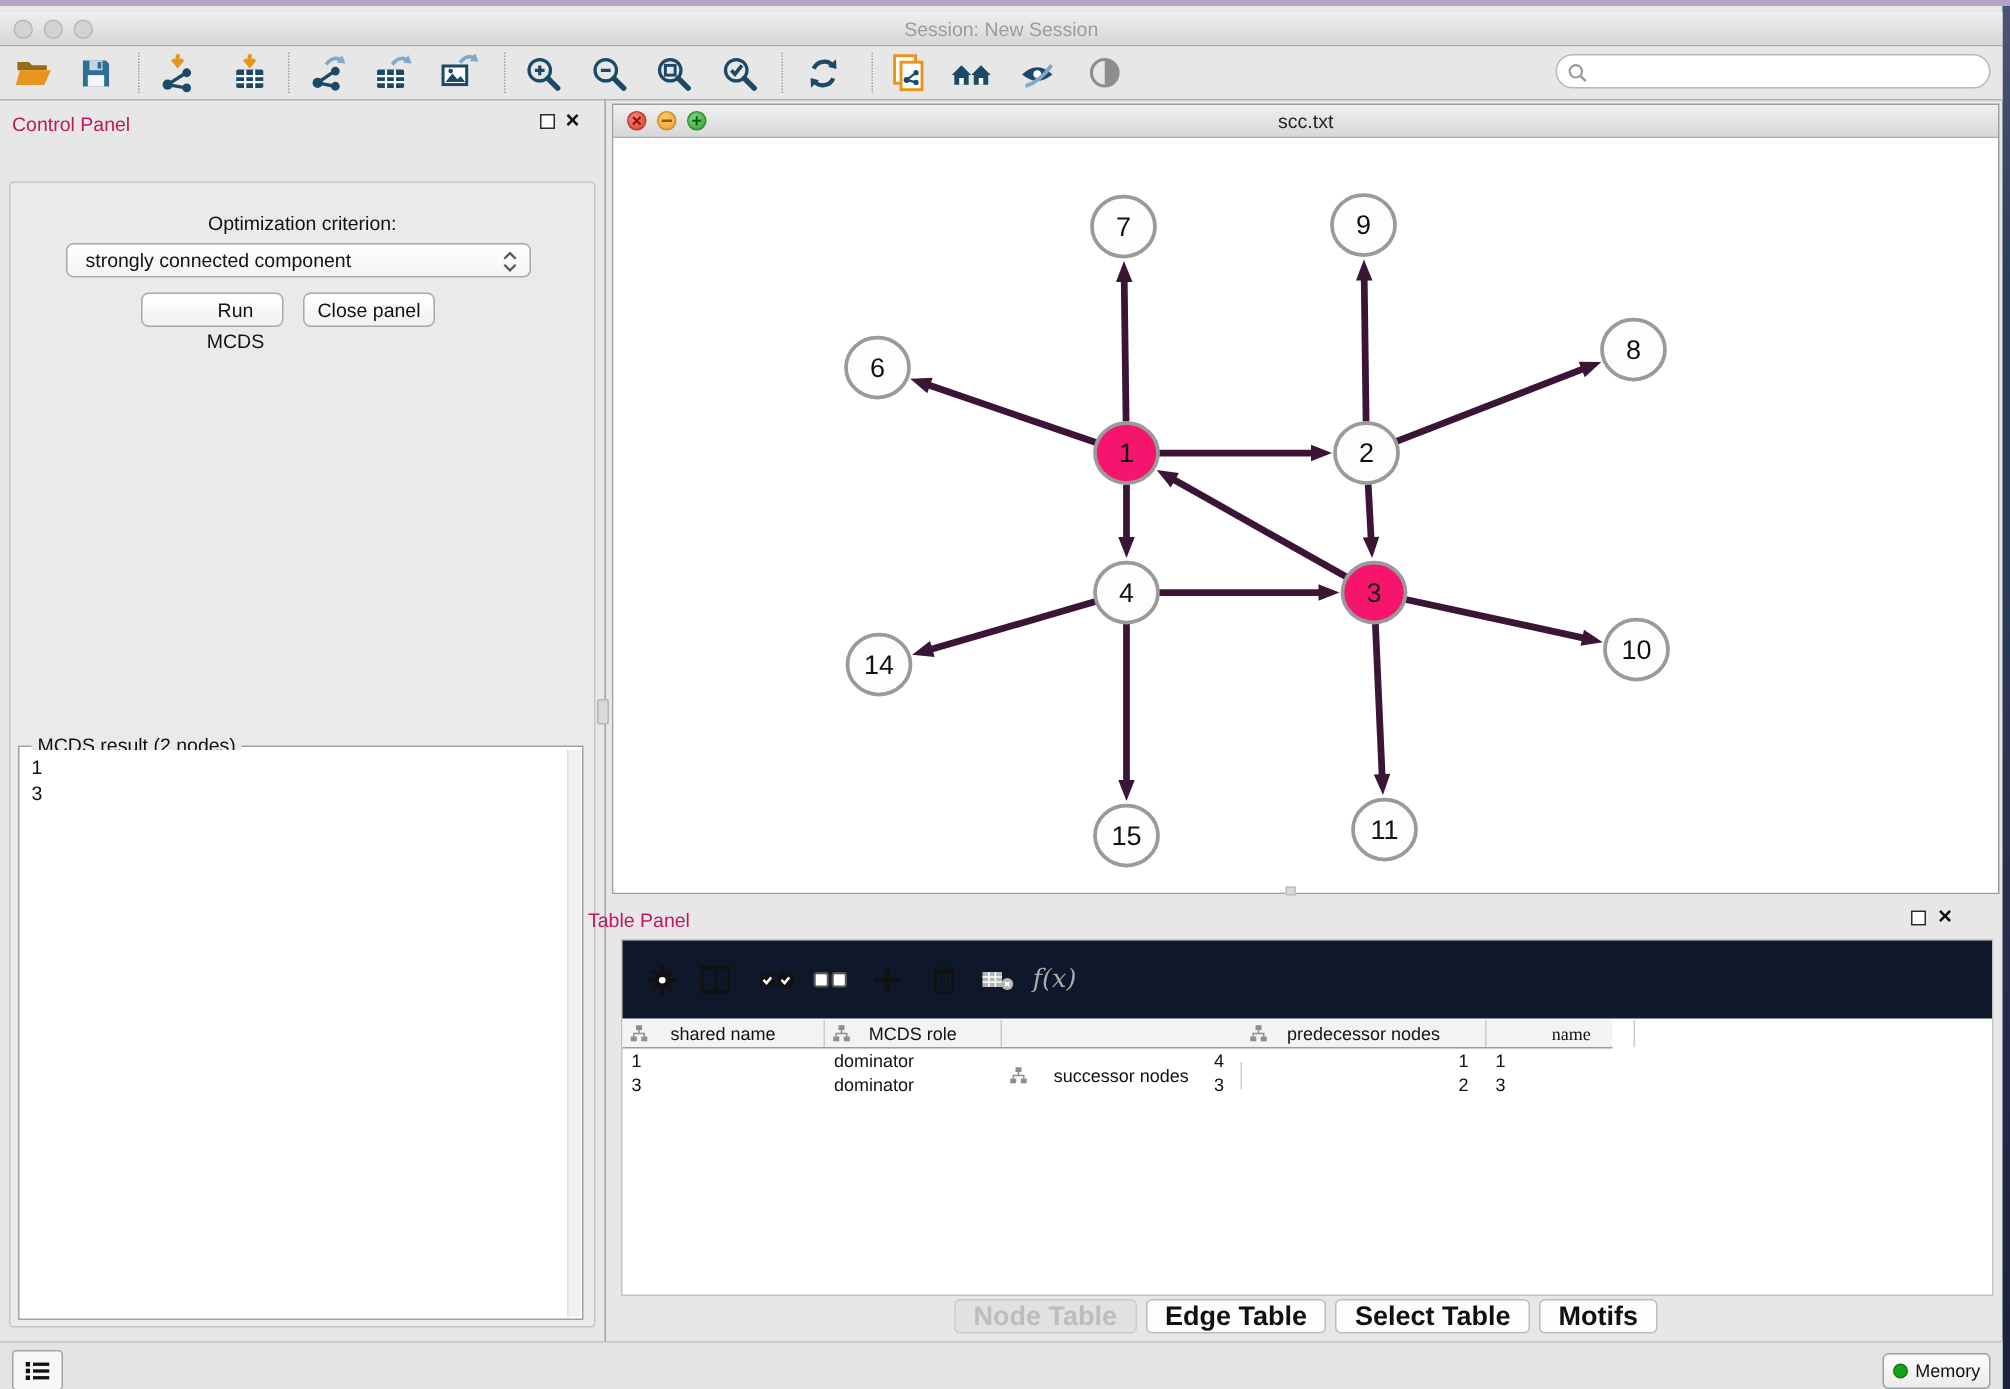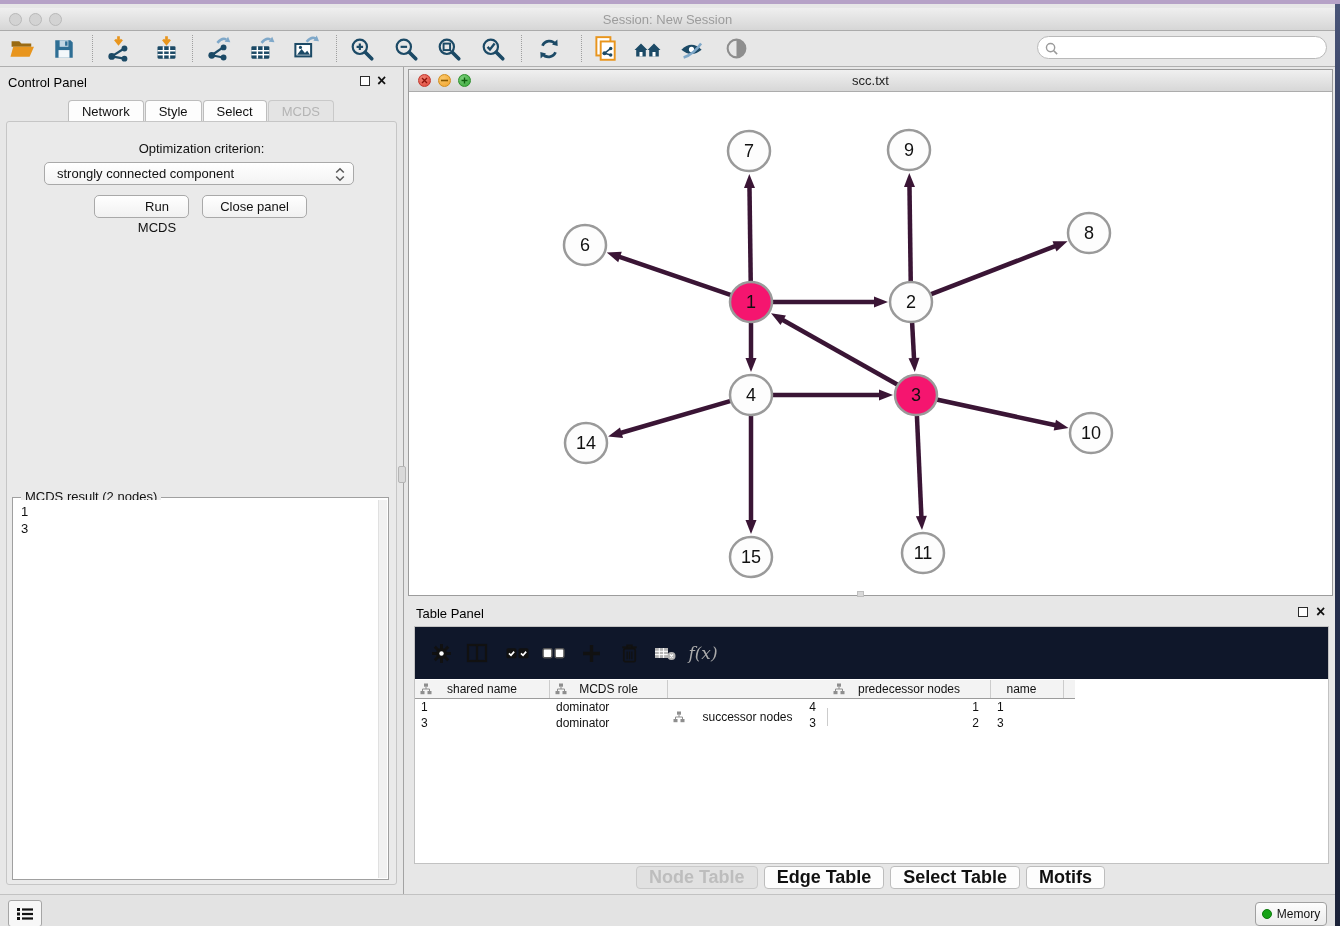--- a/index.html
+++ b/index.html
@@ -27,21 +27,21 @@
   .tbtn { position:absolute; top:1px; width:34px; height:33px; display:flex; align-items:center; justify-content:center; }
   .tsep { position:absolute; top:4px; width:0; height:27px; border-left:1px dotted #9F9F9F; }
   .searchbox { position:absolute; left:1037px; top:5px; width:290px; height:23px; background:#FFF;
       border:1px solid #B9B9B9; border-radius:12px; }
   .searchbox svg { position:absolute; left:6px; top:4px; }
   .searchbox input { position:absolute; left:24px; top:1px; width:258px; height:19px; border:none; outline:none;
       font-size:12px; background:transparent; }
 
   
   .cp-header { left:0; top:63px; width:403px; height:30px; }
-  .panel-title { font-size:13px; color:#000000; }
+  .panel-title { font-size:13px; color:#be185d; }
   .float-ico { display:inline-block; width:10px; height:10px; border:1.6px solid #2B2B2B; background:#FDFDFD; }
   .close-ico { font-size:16px; font-weight:bold; color:#111; line-height:12px; }
   .cp-tabs { left:0; top:96px; width:403px; height:22px; display:flex; justify-content:center; gap:0; }
   .cp-tab { height:22px; line-height:21px; padding:0 13px; font-size:13px; color:#111; background:#FDFDFD;
       border:1px solid #BDBDBD; border-bottom:none; border-radius:4px 4px 0 0; margin-right:1px; }
   .cp-tab.selected { background:#E4E4E4; color:#B4B4B4; border-color:#C9C9C9; }
   .cp-content { left:6px; top:117px; width:391px; height:764px; background:#EAEAEA;
       border:1px solid #C6C6C6; border-radius:3px; }
   .crit-label { left:6px; top:137px; width:391px; text-align:center; font-size:13px; color:#111; }
   .combo { left:44px; top:158px; width:310px; height:23px; background:linear-gradient(180deg,#FFF,#F3F3F3);
@@ -65,21 +65,21 @@
   .traffic { position:absolute; top:4px; width:13px; height:13px; border-radius:50%;
       display:flex; align-items:center; justify-content:center; }
   .traffic.red { left:9px; background:radial-gradient(circle at 35% 30%,#F08476,#DE4437); border:1px solid #C2372C; }
   .traffic.yellow { left:29px; background:radial-gradient(circle at 35% 30%,#FAC76A,#F2A42C); border:1px solid #D18E1E; }
   .traffic.green { left:49px; background:radial-gradient(circle at 35% 30%,#7ED07E,#34A534); border:1px solid #2C8F2C; }
   .net-title { width:100%; text-align:center; line-height:21px; font-size:13px; color:#222; }
   .net-canvas { position:absolute; left:0; top:22px; width:923px; height:503px; background:#FFF; }
   .canvas-grip { left:857px; top:587px; width:7px; height:6px; background:#D8D8D8; border:1px solid #BFBFBF; }
 
   
-  .tp-header { left:408px; top:595px; width:925px; height:26px; }
+  .tp-header { left:384px; top:595px; width:925px; height:26px; }
   .tp-box { left:414px; top:622px; width:915px; height:238px; background:#FFF; border:1px solid #C2C2C2; }
   .tp-toolbar { position:absolute; left:0; top:0; width:913px; height:52px; background:#0f172a; }
   .tp-tool { position:absolute; top:12px; display:flex; align-items:center; justify-content:center; width:28px; height:28px; }
   .fx-label { font-size:17px; font-style:italic; font-family:"DejaVu Serif", serif; color:#ABABAB; }
   .tbl-header { position:absolute; left:0; top:53px; height:19px; background:#F3F3F3; border-bottom:1px solid #9C9C9C; }
   .th-cell { position:absolute; top:0; height:18px; border-right:1px solid #CCCCCC; font-size:12px; color:#111;
       display:flex; align-items:center; justify-content:center; }
   .th-cell .hier { position:absolute; left:5px; top:3px; }
   .tbl-rows { position:absolute; left:0; top:72px; }
   .td-cell { position:absolute; height:16px; font-size:12px; color:#111; line-height:16px; padding:0 6px;
@@ -276,37 +276,31 @@
       <input type="text" style="">
     </div>
   </div>
 
   <div class="abs cp-header">
     <span class="panel-title abs" style="left:8px; top:8px;">Control Panel</span>
     <span class="float-ico abs" style="left:360px; top:9px;"></span>
     <span class="close-ico abs" style="left:377px; top:8px;">×</span>
   </div>
 
-  <div class="abs cp-tabs" id="cp-tabs">
-      <div class="cp-tab">Network</div>
-      <div class="cp-tab">Style</div>
-      <div class="cp-tab">Select</div>
-      <div class="cp-tab selected">MCDS</div>
-    </div>
 
   <div class="abs cp-content"></div>
   <div class="abs combo">
     <span>strongly connected component</span>
     <svg width="10" height="15" viewBox="0 0 10 15">
       <path d="M1.2 5.5L5 1.8l3.8 3.7M1.2 9.5L5 13.2l3.8-3.7" stroke="#5A5A5A" stroke-width="1.6" fill="none"></path>
       </svg>
   </div>
   <div class="abs crit-label">Optimization criterion:</div>
   <div class="abs btn" style="left:94px; top:191px; width:95px;padding-left:31px;">Run MCDS</div>
-  <div class="abs btn" style="left:202px; top:191px; width:105px;text-align:center;">Close panel</div>
+  <div class="abs btn" style="left:202px; top:191px; width:88px;text-align:center;">Close panel</div>
 
   <div class="abs fieldset">
     <span class="fieldset-legend">MCDS result (2 nodes)</span>
     <div class="result-text" id="mcds-result-text">
         <div>1</div>
         <div>3</div>
       </div>
     <div class="result-scroll"></div>
   </div>
 
@@ -499,21 +493,21 @@
           <svg class="hier" width="12" height="12" viewBox="0 0 12 12">
             <g fill="#8E8E8E">
               <rect x="4" y="0.5" width="4" height="3.2"></rect>
               <rect x="0.5" y="8" width="4" height="3.2"></rect>
               <rect x="7.5" y="8" width="4" height="3.2"></rect>
             </g>
             <path d="M6 3.7v2.3M2.5 8V6h7v2" stroke="#8E8E8E" fill="none" stroke-width="1"></path>
           </svg>
           <span>predecessor nodes</span>
         </div>
-        <div class="th-cell" style="left: 565px; width: 84px;">
+        <div class="th-cell" style="left: 591px; width: 84px; font-family: Liberation Serif, serif;">
           <span>name</span>
         </div>
       </div>
     <div class="tbl-rows" id="tbl-rows">
         <div class="td-cell" style="left: 0px; top: 0px; width: 135px; text-align: left;">1</div>
         <div class="td-cell" style="left: 135px; top: 0px; width: 118px; text-align: left;">dominator</div>
         <div class="td-cell" style="left: 253px; top: 0px; width: 160px; text-align: right; padding-right: 12px;">4</div>
         <div class="td-cell" style="left: 413px; top: 0px; width: 163px; text-align: right; padding-right: 12px;">1</div>
         <div class="td-cell" style="left: 576px; top: 0px; width: 84px; text-align: left;">1</div>
         <div class="td-cell" style="left: 0px; top: 16px; width: 135px; text-align: left;">3</div>

